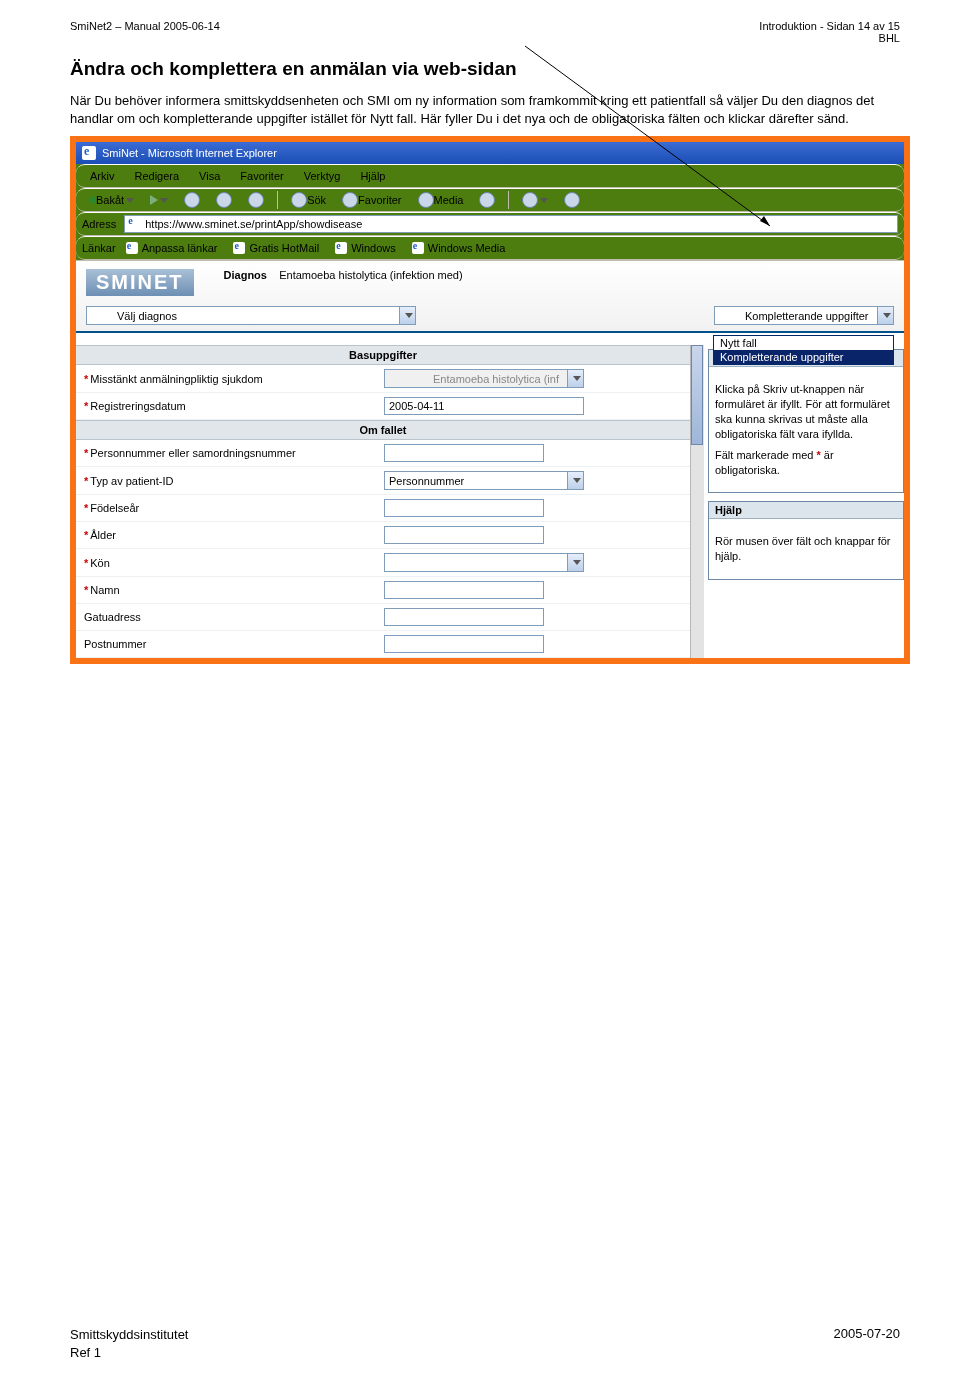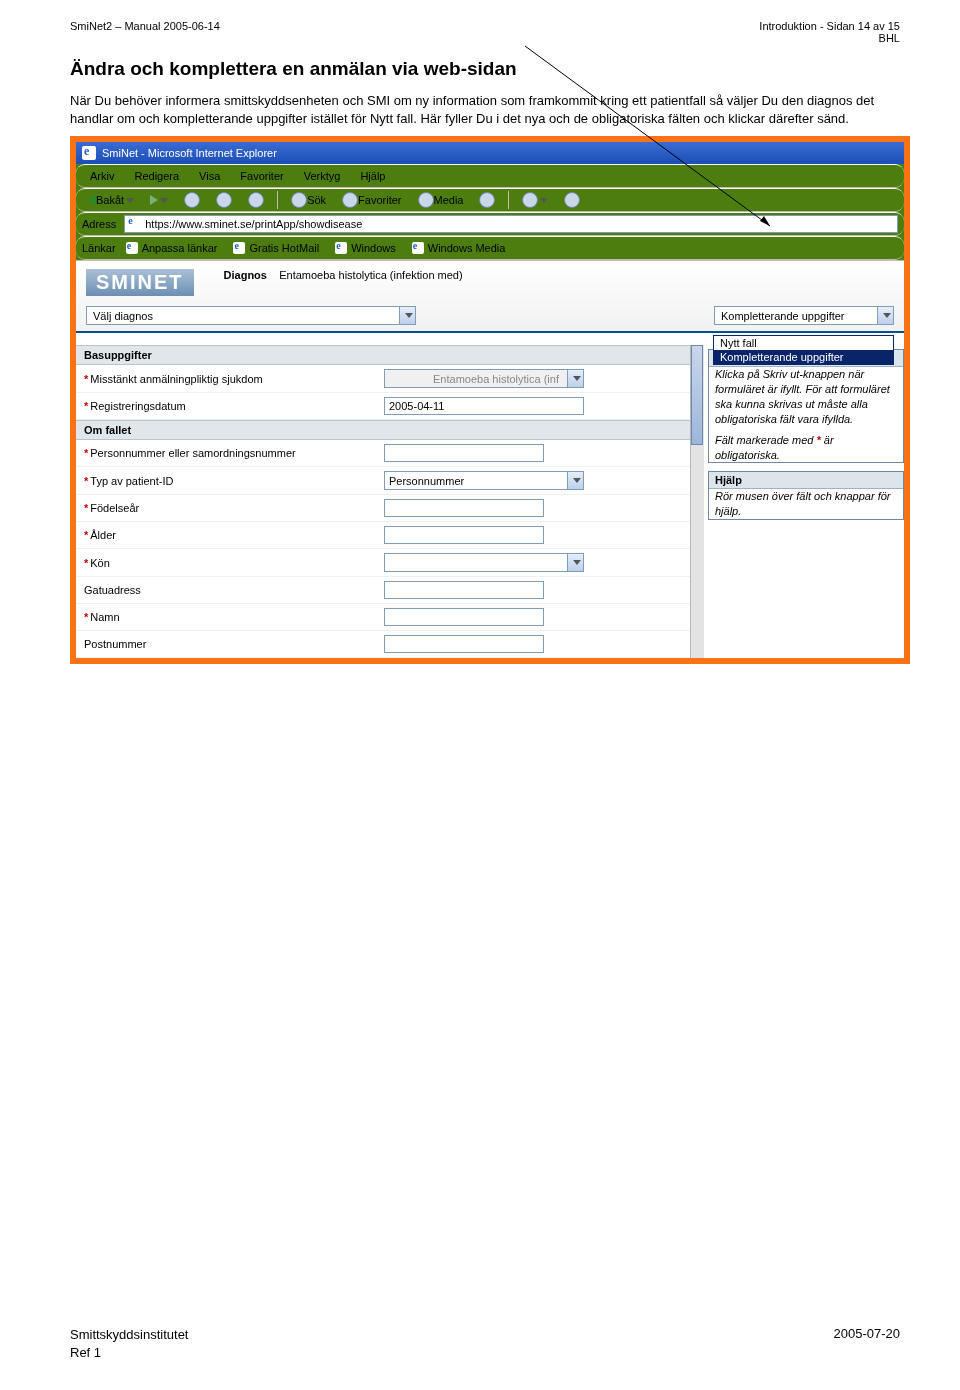--- a/index.html
+++ b/index.html
@@ -122,21 +122,21 @@
   .diag-label { font-size:11px; font-weight:bold; }
   .diag-val { font-size:11px; }
   .selectrow { display:flex; justify-content:space-between; margin-top:10px;}
   .combo {
     display:flex; align-items:center;
     border:1px solid #7f9db9;
     background:#fff;
     height:19px;
     font-size:11px;
   }
-  .combo .ctext{ padding:0 6px; white-space:nowrap;}
+  .combo .ctext{ padding:0 6px; white-space:nowrap;margin-left:24px;}
   .combo .cbtn{
     width:16px;height:17px;
     background:linear-gradient(#e6eefb,#bcd0ea);
     border-left:1px solid #7f9db9;
     display:flex;align-items:center;justify-content:center;
   }
   .diag-select { width: 330px; }
   .form-select { width: 180px; position: relative; }
   .dropdown {
     position:absolute; top:28px; right:-1px; width:181px;
@@ -160,21 +160,21 @@
     border-left:1px solid #b7b7b7;
   }
   .formcol .scrollbar .thumb{
     position:absolute; top:0; left:0; width:12px; height:100px;
     background:linear-gradient(#c9d6ec,#9db6d9);
     border:1px solid #6e87ab;
   }
   .section-head{
     background:#e1e6eb;
     border-top:1px solid #b9c3cc; border-bottom:1px solid #b9c3cc;
-    padding:3px 8px; font-weight:bold; font-size:11px;
+    padding:3px 8px; font-weight:bold; font-size:11px;text-align:center;
   }
   .frow{
     display:flex; align-items:center;
     padding:4px 8px;
     font-size:11px;
     border-bottom:1px solid #eef1f4;
   }
   .frow .flabel{ width:300px; }
   .frow .flabel .star{ color:#c00; font-weight:bold; margin-right:2px;}
   .finput{
@@ -198,21 +198,21 @@
   }
   .panel{
     border:1px solid #6e89a6;
     margin-bottom:8px;
     font-size:11px;
   }
   .panel .phead{
     background:#dce4ec; border-bottom:1px solid #9fb0c0;
     padding:2px 6px; font-weight:bold;
   }
-  .panel .pbody{ padding:0 6px; line-height:1.35;font-style:italic;}
+  .panel .pbody{ padding:15px 6px; line-height:1.35;}
   .panel .pbody .star{color:#c00;font-weight:bold;}
 
   
   .arrow-svg{
     position:absolute; pointer-events:none;
     z-index:50;
     top:-120px; left:0;
   }
 
   .doc-footer{
@@ -405,25 +405,25 @@
             <div class="frow">
               <span class="flabel"><span class="star">*</span><span>Kön</span></span>
               <span class="fcombo">
                 <span class="ctext"></span>
                 <span class="cbtn">
                     <span class="triangle-down"></span>
                   </span>
               </span>
             </div>
             <div class="frow">
+              <span class="flabel"><span class="star">*</span><span>Namn</span></span>
+              <input class="finput" value="" style="">
+            </div>
+            <div class="frow">
               <span class="flabel"><span>Gatuadress</span></span>
-              <input class="finput" value="" style="">
-            </div>
-            <div class="frow">
-              <span class="flabel"><span class="star">*</span><span>Namn</span></span>
               <input class="finput" value="" style="">
             </div>
             <div class="frow">
               <span class="flabel"><span>Postnummer</span></span>
               <input class="finput" value="" style="">
             </div>
 
             <div class="scrollbar">
               <div class="thumb"></div>
             </div>

